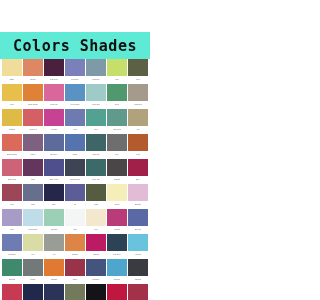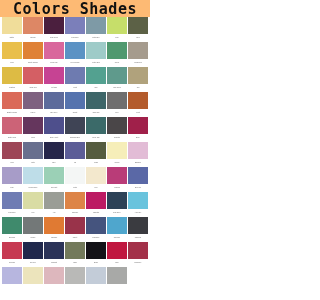--- a/index.html
+++ b/index.html
@@ -11,25 +11,26 @@
     overflow:hidden;
   }
   #page{
     position:relative;
     width:150px;height:300px;
     background:#ffffff;
     box-sizing:border-box;
   }
   
   #title-bar{
-    height:17px;
+    height:27px;
     display:flex;
     align-items:center;
     justify-content:center;
-    background:#fdba74;
+    background:#5eead4;
+    margin-top:32px;
   }
   #palette-title{
     font-family:"DejaVu Sans Mono","Liberation Mono",monospace;
     font-size:15px;
     font-weight:bold;
     letter-spacing:0.5px;
     color:#111111;
     white-space:nowrap;
   }
   

